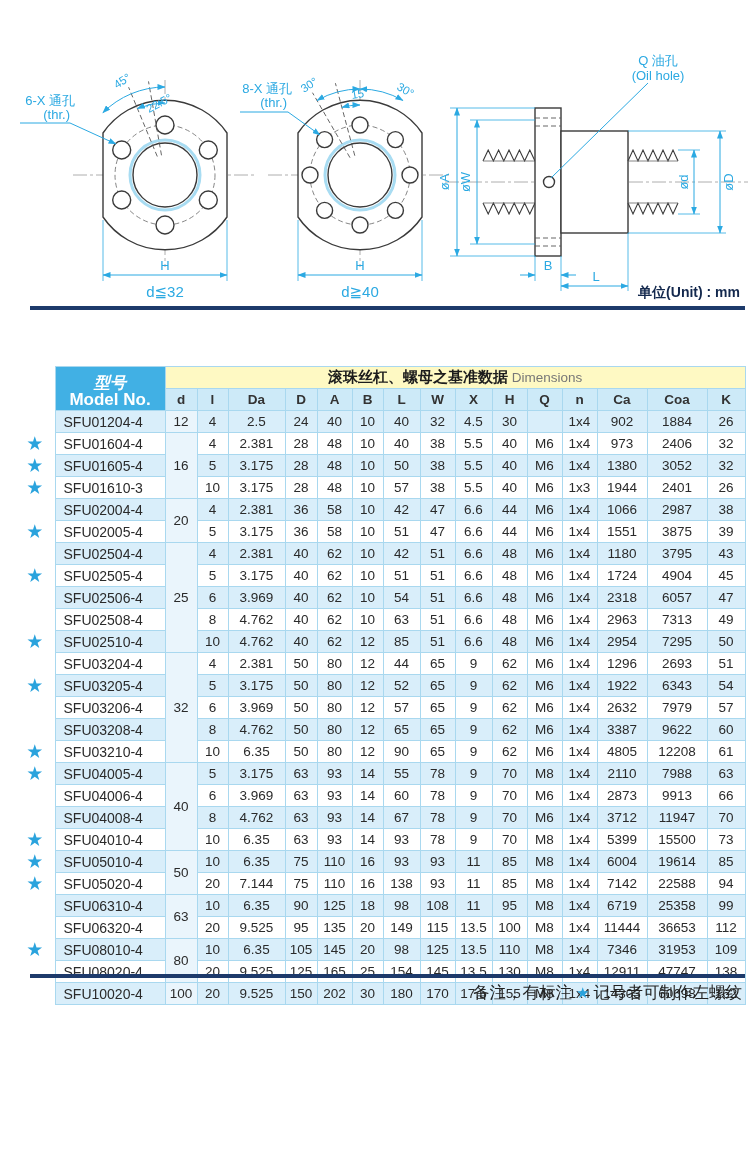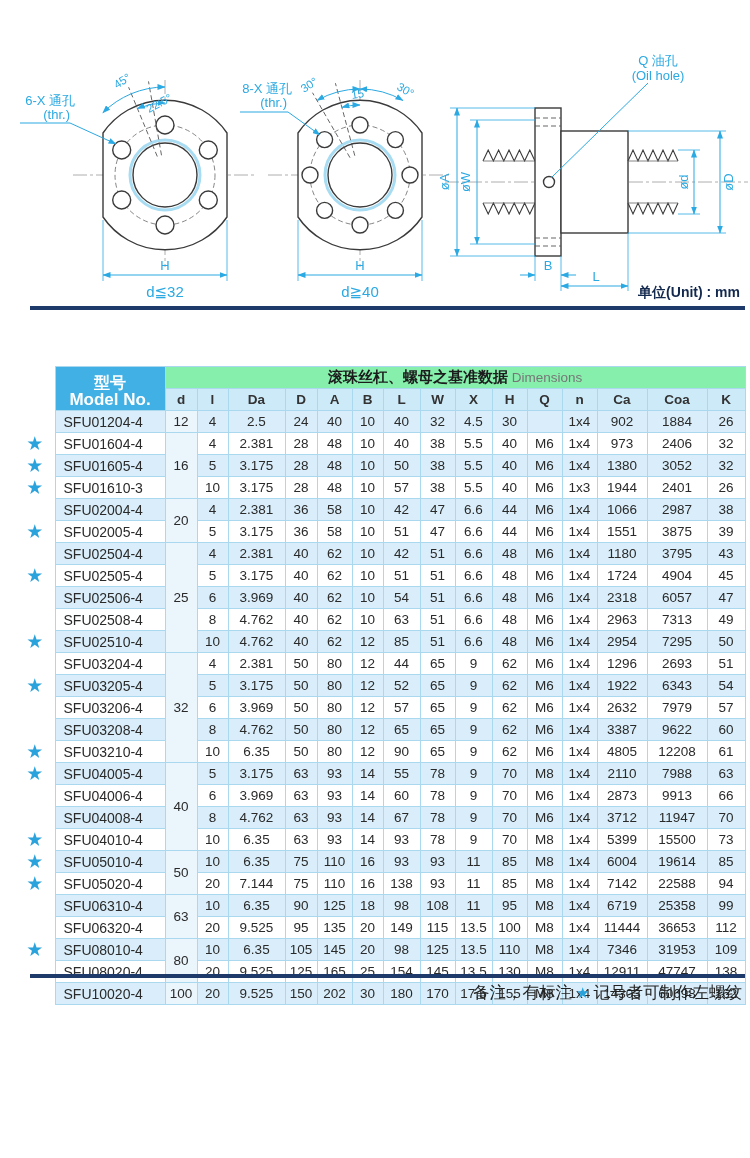--- a/index.html
+++ b/index.html
@@ -33,23 +33,23 @@
               border-collapse:collapse;table-layout:fixed;}
   #spec-table th,#spec-table td{border:1px solid #a9d8ef;padding:0;height:21px;
               font-size:13.5px;text-align:center;white-space:nowrap;overflow:hidden;}
   #spec-table .c-star,#spec-table .star-h{border:none;background:#ffffff;}
   #spec-table tr.band td{background:#d9eefa;}
   #spec-table tr.plain td{background:#ffffff;}
   #spec-table td.c-star{background:#ffffff !important;}
   #spec-table td.c-d{background:#eaf5fc !important;}
   .c-model{text-align:left !important;padding-left:8px !important;font-size:14px !important;}
   .model-h{background:#41b0e4;color:#ffffff;}
-  .model-h .mh-cn{font-size:16px;font-weight:bold;line-height:19px;margin-top:2px;}
+  .model-h .mh-cn{font-size:16px;font-weight:bold;line-height:19px;margin-top:2px;font-style:italic;}
   .model-h .mh-en{font-size:17px;line-height:15px;}
-  .dims-h{background:#86efac;height:22px;}
+  .dims-h{background:#fef9c3;height:22px;}
   .dims-h .dims-cn{font-size:15px;font-weight:bold;color:#1c1c1c;}
   .dims-h .dims-en{font-size:13.5px;font-weight:normal;color:#777;}
   .col-h{background:#cdeaf8;font-weight:bold;color:#333;height:19px;}
   .star{color:#2aa3dd;font-size:19px;line-height:1;}
   
   .footnote-clip{position:absolute;top:980px;left:55px;right:8px;height:21px;overflow:hidden;
                  display:flex;gap:30px;font-size:16.5px;line-height:24px;color:#222;white-space:nowrap;justify-content:flex-end;}
   .footnote-clip .star{font-size:15px;padding:0 4px;}
 </style>
 </head>

